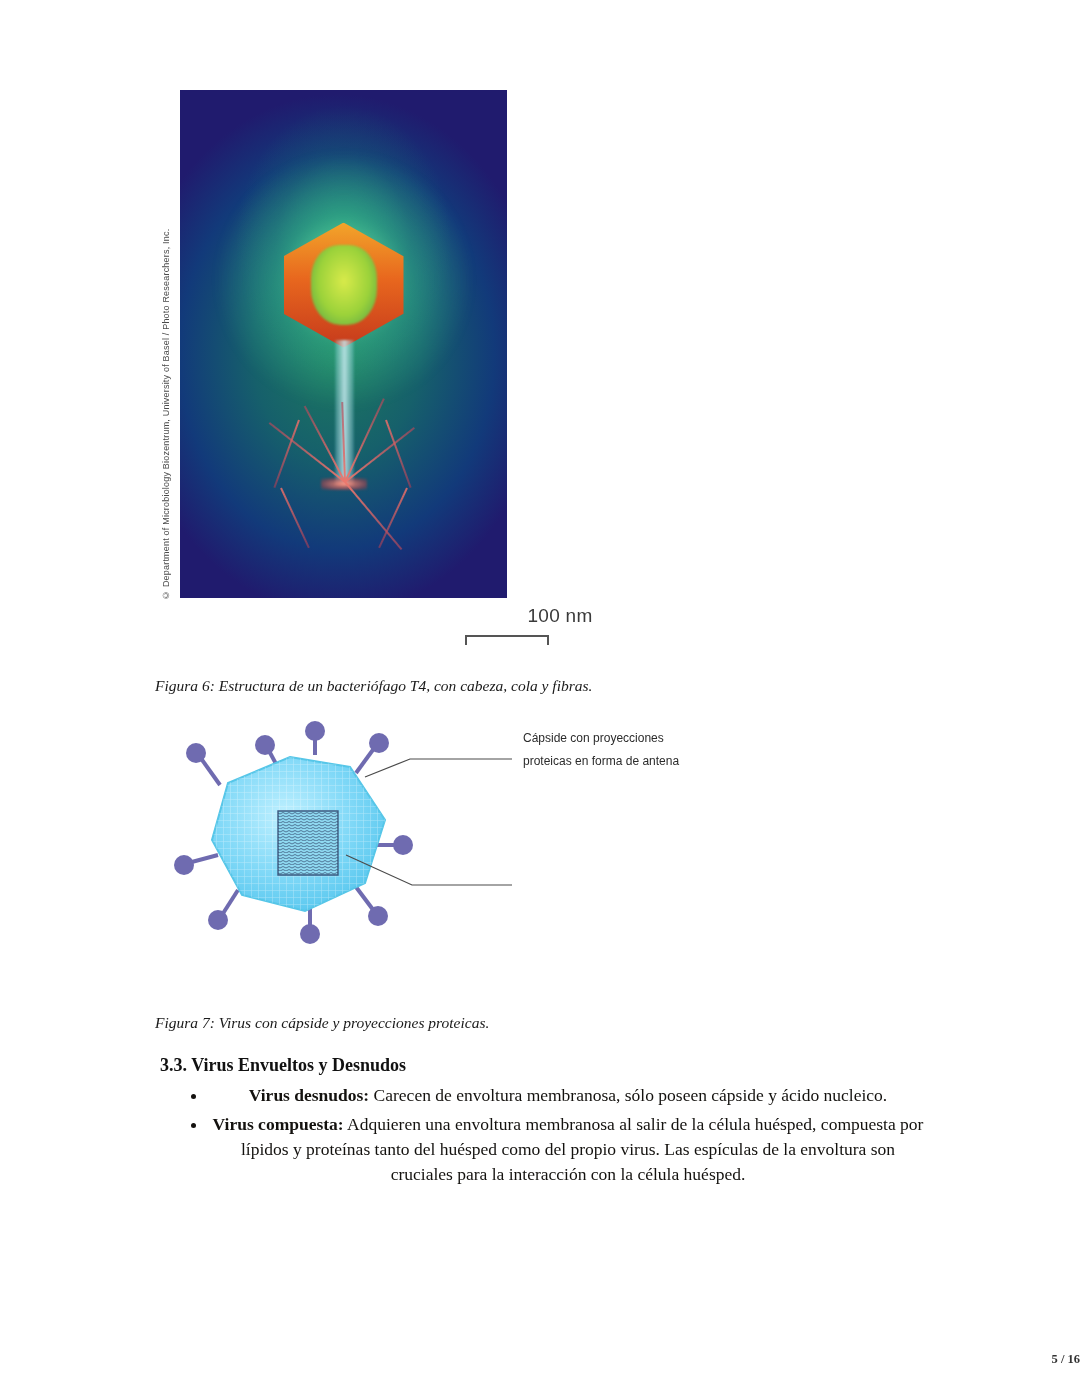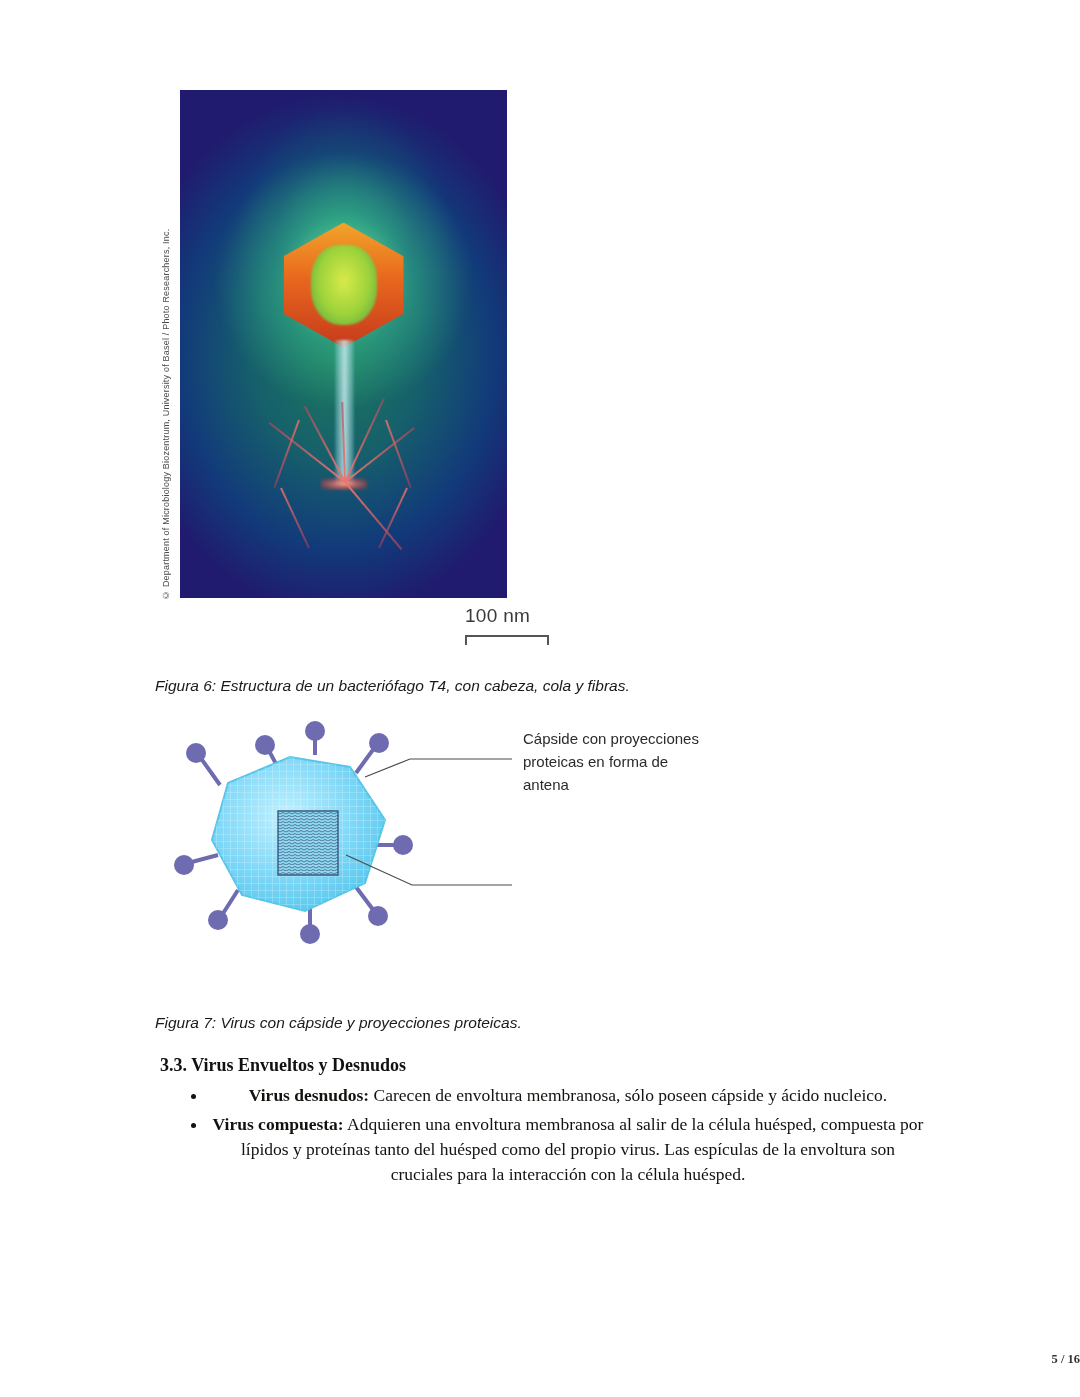--- a/index.html
+++ b/index.html
@@ -140,59 +140,60 @@
     left: 310px;
     top: 515px;
     width: 190px;
     text-align: left;
   }
   .scale-label {
     font-family: "Liberation Sans", sans-serif;
     font-size: 19px;
     color: #3a3a3a;
     letter-spacing: 0.3px;
+    text-align: center;
   }
   .scale-bar {
     margin-top: 8px;
     width: 84px;
     height: 10px;
     border-left: 2px solid #555;
     border-right: 2px solid #555;
     border-top: 2px solid #555;
     box-sizing: border-box;
   }
 
   
   .caption {
     position: absolute;
     left: 155px;
     font-style: italic;
     font-size: 15.5px;
     color: #1a1a1a;
-    font-family: Liberation Sans, sans-serif;
+    font-family: Liberation Serif, serif;
   }
   #caption6 { top: 677px; }
   #caption7 { top: 1014px; text-align: right; }
 
   
   .fig7-wrap {
     position: absolute;
     left: 160px;
     top: 715px;
     width: 420px;
     height: 260px;
   }
   .capsid-svg { position: absolute; left: 0; top: 0; }
   .fig7-labels {
     position: absolute;
     left: 363px;
     top: 12px;
     width: 180px;
     font-family: "Liberation Sans", sans-serif;
-    font-size: 15px;
+    font-size: 12px;
     line-height: 23px;
     color: #2b2b2b;
   }
   .fig7-labels .lbl2 { margin-top: 27px; }
 
   
   .section-heading {
     position: absolute;
     left: 160px;
     top: 1055px;

